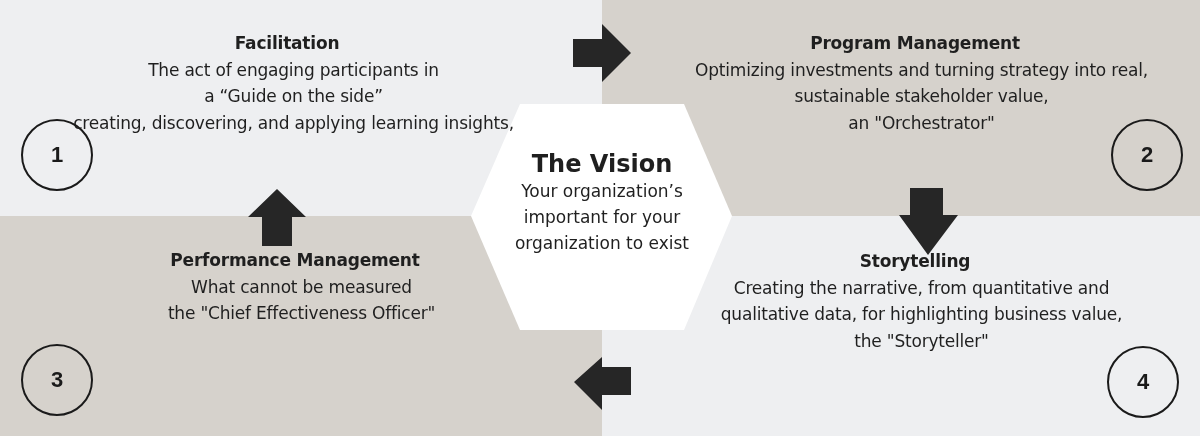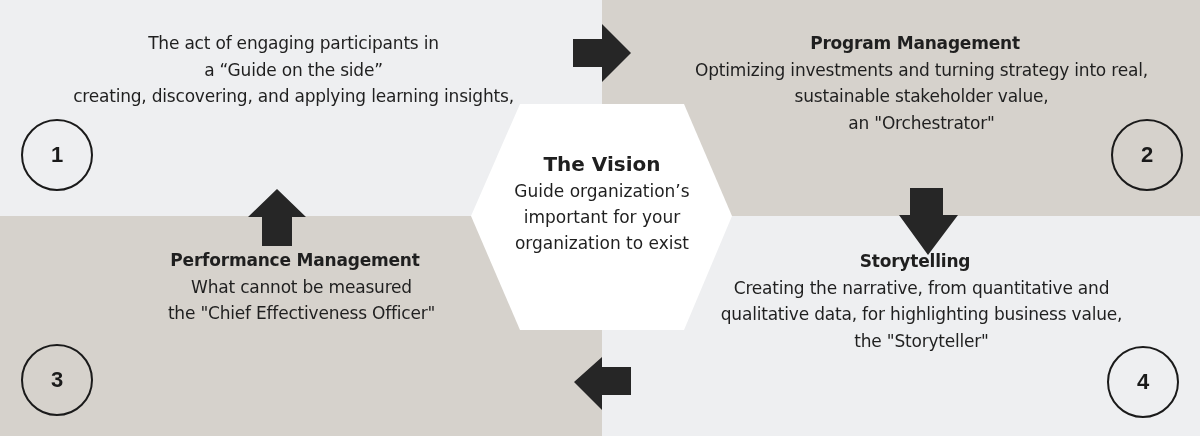--- a/index.html
+++ b/index.html
@@ -31,40 +31,41 @@
     font-family: "Liberation Sans", "DejaVu Sans", sans-serif;
   }
   .c1 { left: 21px; top: 119px; }
   .c2 { left: 1111px; top: 119px; }
   .c3 { left: 21px; top: 344px; }
   .c4 { left: 1107px; top: 346px; }
 
   svg.overlay { position: absolute; left: 0; top: 0; width: 1200px; height: 436px; }
 
   .vision { position: absolute; left: 505px; width: 194px; top: 150px; text-align: center; font-size: 17px; line-height: 26px; }
-  .vision .title { font-weight: bold; font-size: 20px; display: block; line-height: 28px; }
+  .vision .title { font-weight: bold; font-size: 24px; display: block; line-height: 28px; }
   .vision .line { display: block; white-space: nowrap; }
 </style>
 </head>
 <body>
 
 <div class="quad q1"></div>
 <div class="quad q2"></div>
 <div class="quad q3"></div>
 <div class="quad q4"></div>
 
 <svg class="overlay" viewBox="0 0 1200 436">
   <polygon points="471,216 520,104 684,104 732,216 684,330 520,330" fill="#ffffff"></polygon>
   <polygon points="573,39 602,39 602,24 631,53 602,82 602,67 573,67" fill="#262626"></polygon>
   <polygon points="910,188 943,188 943,215 958,215 928,255 899,215 910,215" fill="#262626"></polygon>
   <polygon points="631,367 631,395 602,395 602,410 574,382 602,357 602,367" fill="#262626"></polygon>
   <polygon points="277,189 306,217 292,217 292,246 262,246 262,217 248,217" fill="#262626"></polygon>
 </svg>
 
 <div class="block b1">
+  <span class="title">Facilitation</span>
   <span class="line">The act of engaging participants in</span>
   <span class="line">a “Guide on the side”</span>
   <span class="line">creating, discovering, and applying learning insights,</span>
 </div>
 
 <div class="block b2">
   <span class="title">Program Management</span>
   <span class="line">Optimizing investments and turning strategy into real,</span>
   <span class="line">sustainable stakeholder value,</span>
   <span class="line">an "Orchestrator"</span>
@@ -78,21 +79,21 @@
 
 <div class="block b4">
   <span class="title">Storytelling</span>
   <span class="line">Creating the narrative, from quantitative and</span>
   <span class="line">qualitative data, for highlighting business value,</span>
   <span class="line">the "Storyteller"</span>
 </div>
 
 <div class="vision">
   <span class="title">The Vision</span>
-  <span class="line">Guide organization’s</span>
+  <span class="line">Your organization’s</span>
   <span class="line">important for your</span>
   <span class="line">organization to exist</span>
 </div>
 
 <div class="circle c1">1</div>
 <div class="circle c2">2</div>
 <div class="circle c3">3</div>
 <div class="circle c4">4</div>
 
 </body></html>

